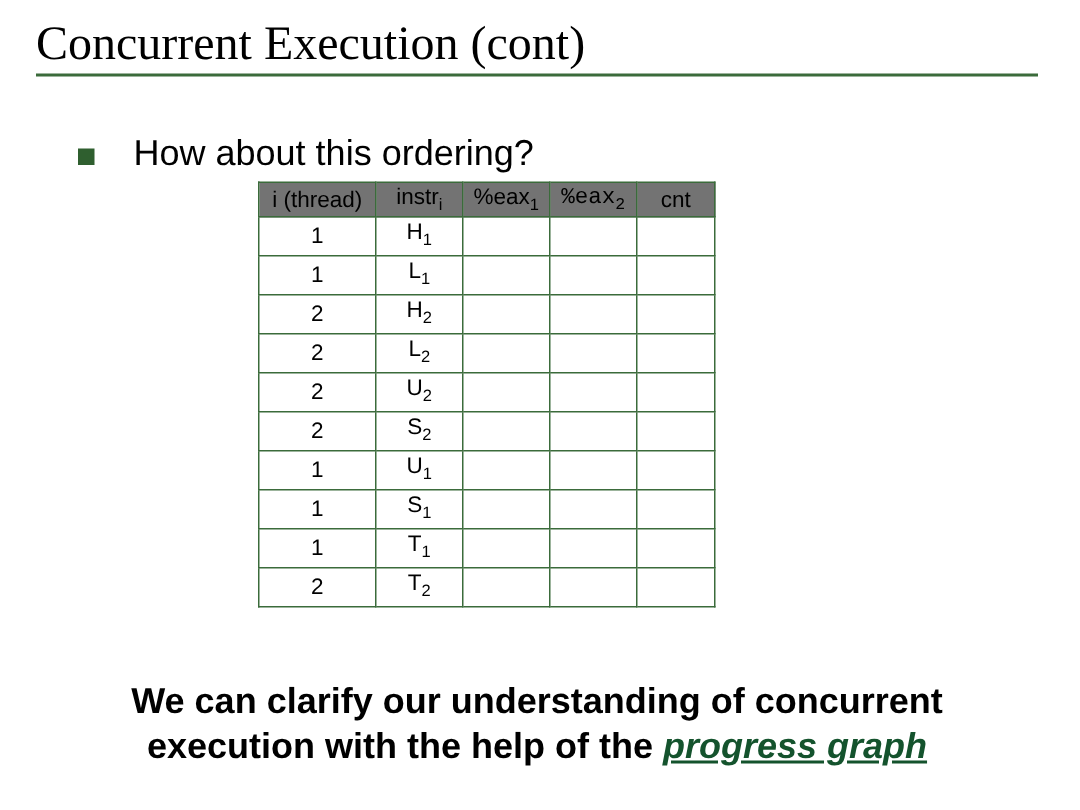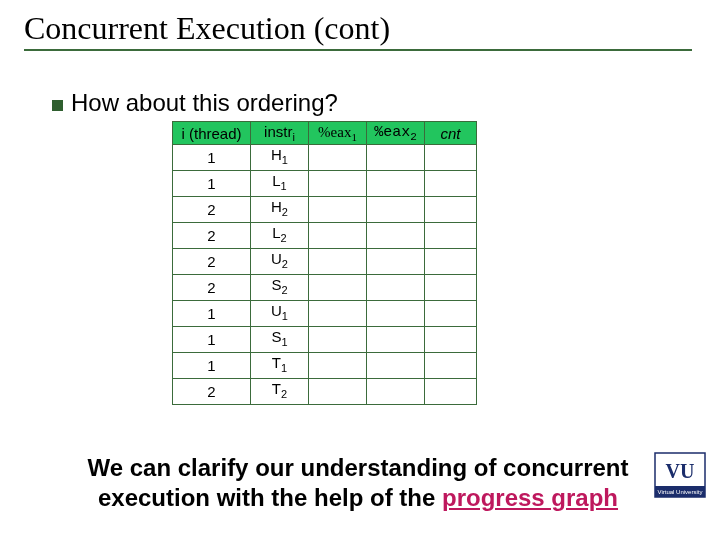--- a/index.html
+++ b/index.html
@@ -1,36 +1,36 @@
 <!DOCTYPE html>
 <html><head>
 <meta charset="utf-8">
 <style>
   * { box-sizing: border-box; margin: 0; padding: 0; }
   html, body { width: 720px; height: 540px; font-family: "Times New Roman", Times, serif; background: #fff; color: #000; }
   .slide { position: relative; width: 720px; height: 508px; padding: 10px 28px 0 24px; }
   .title-wrap { border-bottom: 2px solid #3b6b3b; padding-bottom: 2px; margin-bottom: 38px; }
   .title { font-size: 32px; font-weight: 400; }
   .body { padding-left: 28px; }
-  .bullet-row { display: flex; align-items: baseline; gap: 8px; }
+  .bullet-row { display: flex; align-items: baseline; gap: 26px; }
   .bullet { width: 11px; height: 11px; background: #2f5f2f; flex: 0 0 auto; margin-top: 6px; }
   .bullet-text { font-size: 24px; font-family: Arial, Helvetica, sans-serif; }
   .table-wrap { margin: 4px 0 0 120px; }
   table { border-collapse: collapse; }
   th, td { border: 1.5px solid #3b6b3b; text-align: center; font-family: Arial, Helvetica, sans-serif; }
-  th { font-size: 15px; font-weight: 400; padding: 1px 2px; background: #22c55e; }
+  th { font-size: 15px; font-weight: 400; padding: 1px 2px; background: #737373; }
   td { font-size: 15px; padding: 0 2px; height: 19px; line-height: 19px; }
   .col-i { width: 78px; }
   .col-instr { width: 58px; margin-left: 40px; }
-  .col-eax1 { width: 58px; font-family: Liberation Serif, serif; }
+  .col-eax1 { width: 58px; }
   .col-eax2 { width: 58px; font-family: Liberation Mono, monospace; }
-  .col-cnt { width: 52px; font-style: italic; }
+  .col-cnt { width: 52px; }
   sub { font-size: 11px; vertical-align: sub; }
   .conclusion { margin-top: 48px; text-align: center; font-size: 24px; font-weight: 700; font-family: Arial, Helvetica, sans-serif; padding: 0 30px; line-height: 1.25; }
-  .pg { color: #be185d; text-decoration: underline; }
+  .pg { color: #14532d; font-style: italic; text-decoration: underline; }
   .logo { position: absolute; right: 14px; bottom: 10px; width: 52px; height: 46px; }
   .logo svg { width: 100%; height: 100%; }
 </style>
 </head>
 <body>
 
 <div class="slide">
   <div class="title-wrap">
     <div class="title">Concurrent Execution (cont)</div>
   </div>
@@ -125,21 +125,13 @@
             </tr>
         </tbody>
       </table>
     </div>
   </div>
 
   <div class="conclusion">
     <span>We can clarify our understanding of concurrent execution with the help of the </span><span class="pg">progress graph</span>
   </div>
 
-  <div class="logo">
-    <svg viewBox="0 0 52 46">
-      <rect x="1" y="1" width="50" height="44" fill="#fff" stroke="#1b2d6b" stroke-width="1.5"></rect>
-      <rect x="1" y="34" width="50" height="11" fill="#1b2d6b"></rect>
-      <text x="26" y="42" text-anchor="middle" fill="#fff" font-size="6" font-family="Arial">Virtual University</text>
-      <text x="26" y="26" text-anchor="middle" fill="#1b2d6b" font-size="20" font-family="Times New Roman" font-weight="bold">VU</text>
-    </svg>
-  </div>
 </div>
 
 </body></html>

